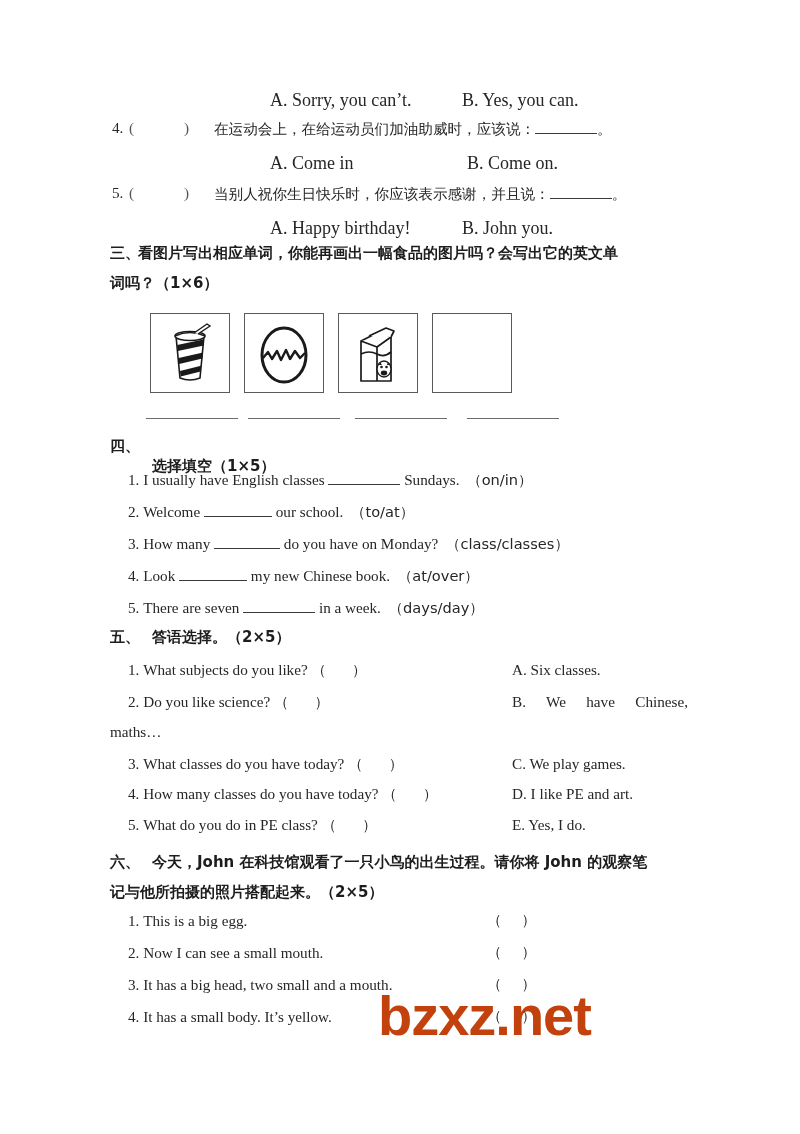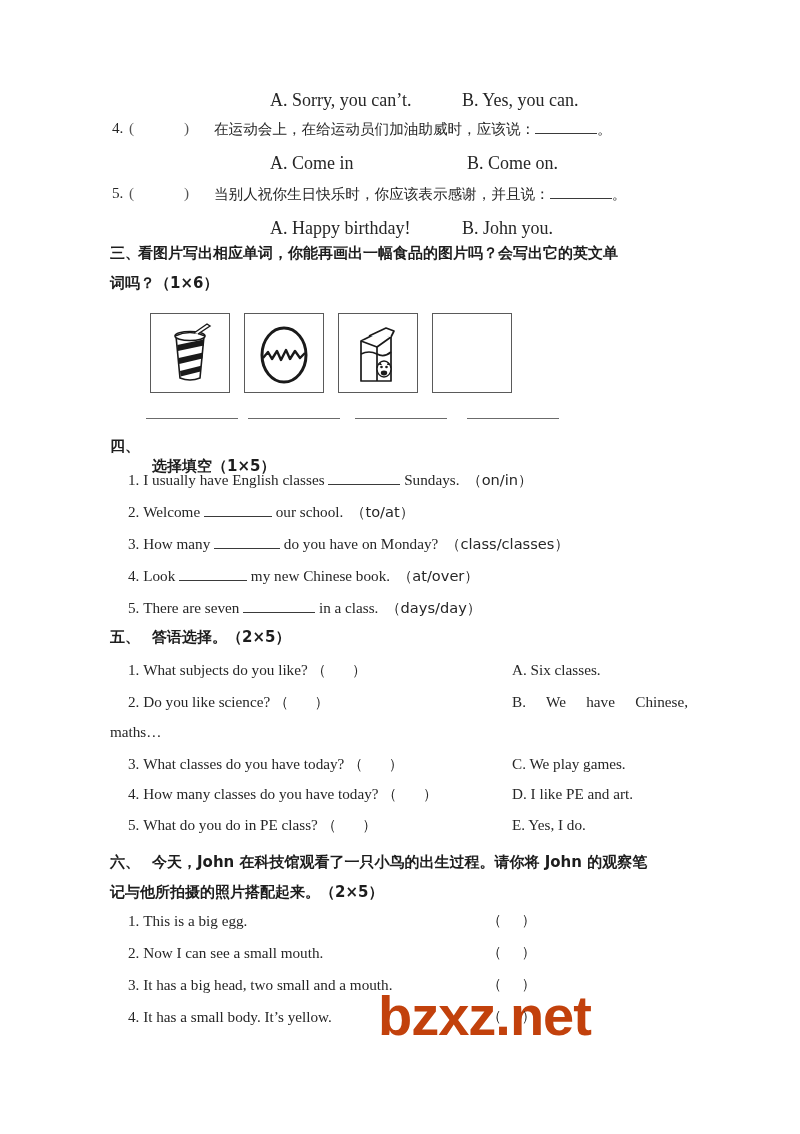--- a/index.html
+++ b/index.html
@@ -203,21 +203,21 @@
     <div class="heading" style="left:152px; top:439px;margin-top:20px;">选择填空（1×5）</div>
 
     <div class="row" style="left:128px; top:471px;"><span>1.</span>&nbsp;<span>I usually have English classes</span>&nbsp;<span class="blank-inline" style="width:72px;"></span>&nbsp;<span>Sundays.</span>&nbsp;&nbsp;<span class="cn">（on/in）</span></div>
 
     <div class="row" style="left:128px; top:503px;"><span>2.</span>&nbsp;<span>Welcome</span>&nbsp;<span class="blank-inline" style="width:68px;"></span>&nbsp;<span>our school.</span>&nbsp;&nbsp;<span class="cn">（to/at）</span></div>
 
     <div class="row" style="left:128px; top:535px;"><span>3.</span>&nbsp;<span>How many</span>&nbsp;<span class="blank-inline" style="width:66px;"></span>&nbsp;<span>do you have on Monday?</span>&nbsp;&nbsp;<span class="cn">（class/classes）</span></div>
 
     <div class="row" style="left:128px; top:567px;"><span>4.</span>&nbsp;<span>Look</span>&nbsp;<span class="blank-inline" style="width:68px;"></span>&nbsp;<span>my new Chinese book.</span>&nbsp;&nbsp;<span class="cn">（at/over）</span></div>
 
-    <div class="row" style="left:128px; top:599px;"><span>5.</span>&nbsp;<span>There are seven</span>&nbsp;<span class="blank-inline" style="width:72px;"></span>&nbsp;<span>in a class.</span>&nbsp;&nbsp;<span class="cn">（days/day）</span></div>
+    <div class="row" style="left:128px; top:599px;"><span>5.</span>&nbsp;<span>There are seven</span>&nbsp;<span class="blank-inline" style="width:72px;"></span>&nbsp;<span>in a week.</span>&nbsp;&nbsp;<span class="cn">（days/day）</span></div>
 
     <div class="heading" style="left:110px; top:630px;">五、</div>
     <div class="heading" style="left:152px; top:630px;">答语选择。（2×5）</div>
 
     <div class="row" style="left:128px; top:662px;"><span>1.</span>&nbsp;<span>What subjects do you like?</span>&nbsp;<span class="cn">（</span><span style="display:inline-block;width:26px;"></span><span class="cn">）</span></div>
 
     <div class="row" style="left:128px; top:694px;"><span>2.</span>&nbsp;<span>Do you like science?</span>&nbsp;<span class="cn">（</span><span style="display:inline-block;width:26px;"></span><span class="cn">）</span></div>
 
     <div class="row" style="left:128px; top:756px;"><span>3.</span>&nbsp;<span>What classes do you have today?</span>&nbsp;<span class="cn">（</span><span style="display:inline-block;width:26px;"></span><span class="cn">）</span></div>
 

